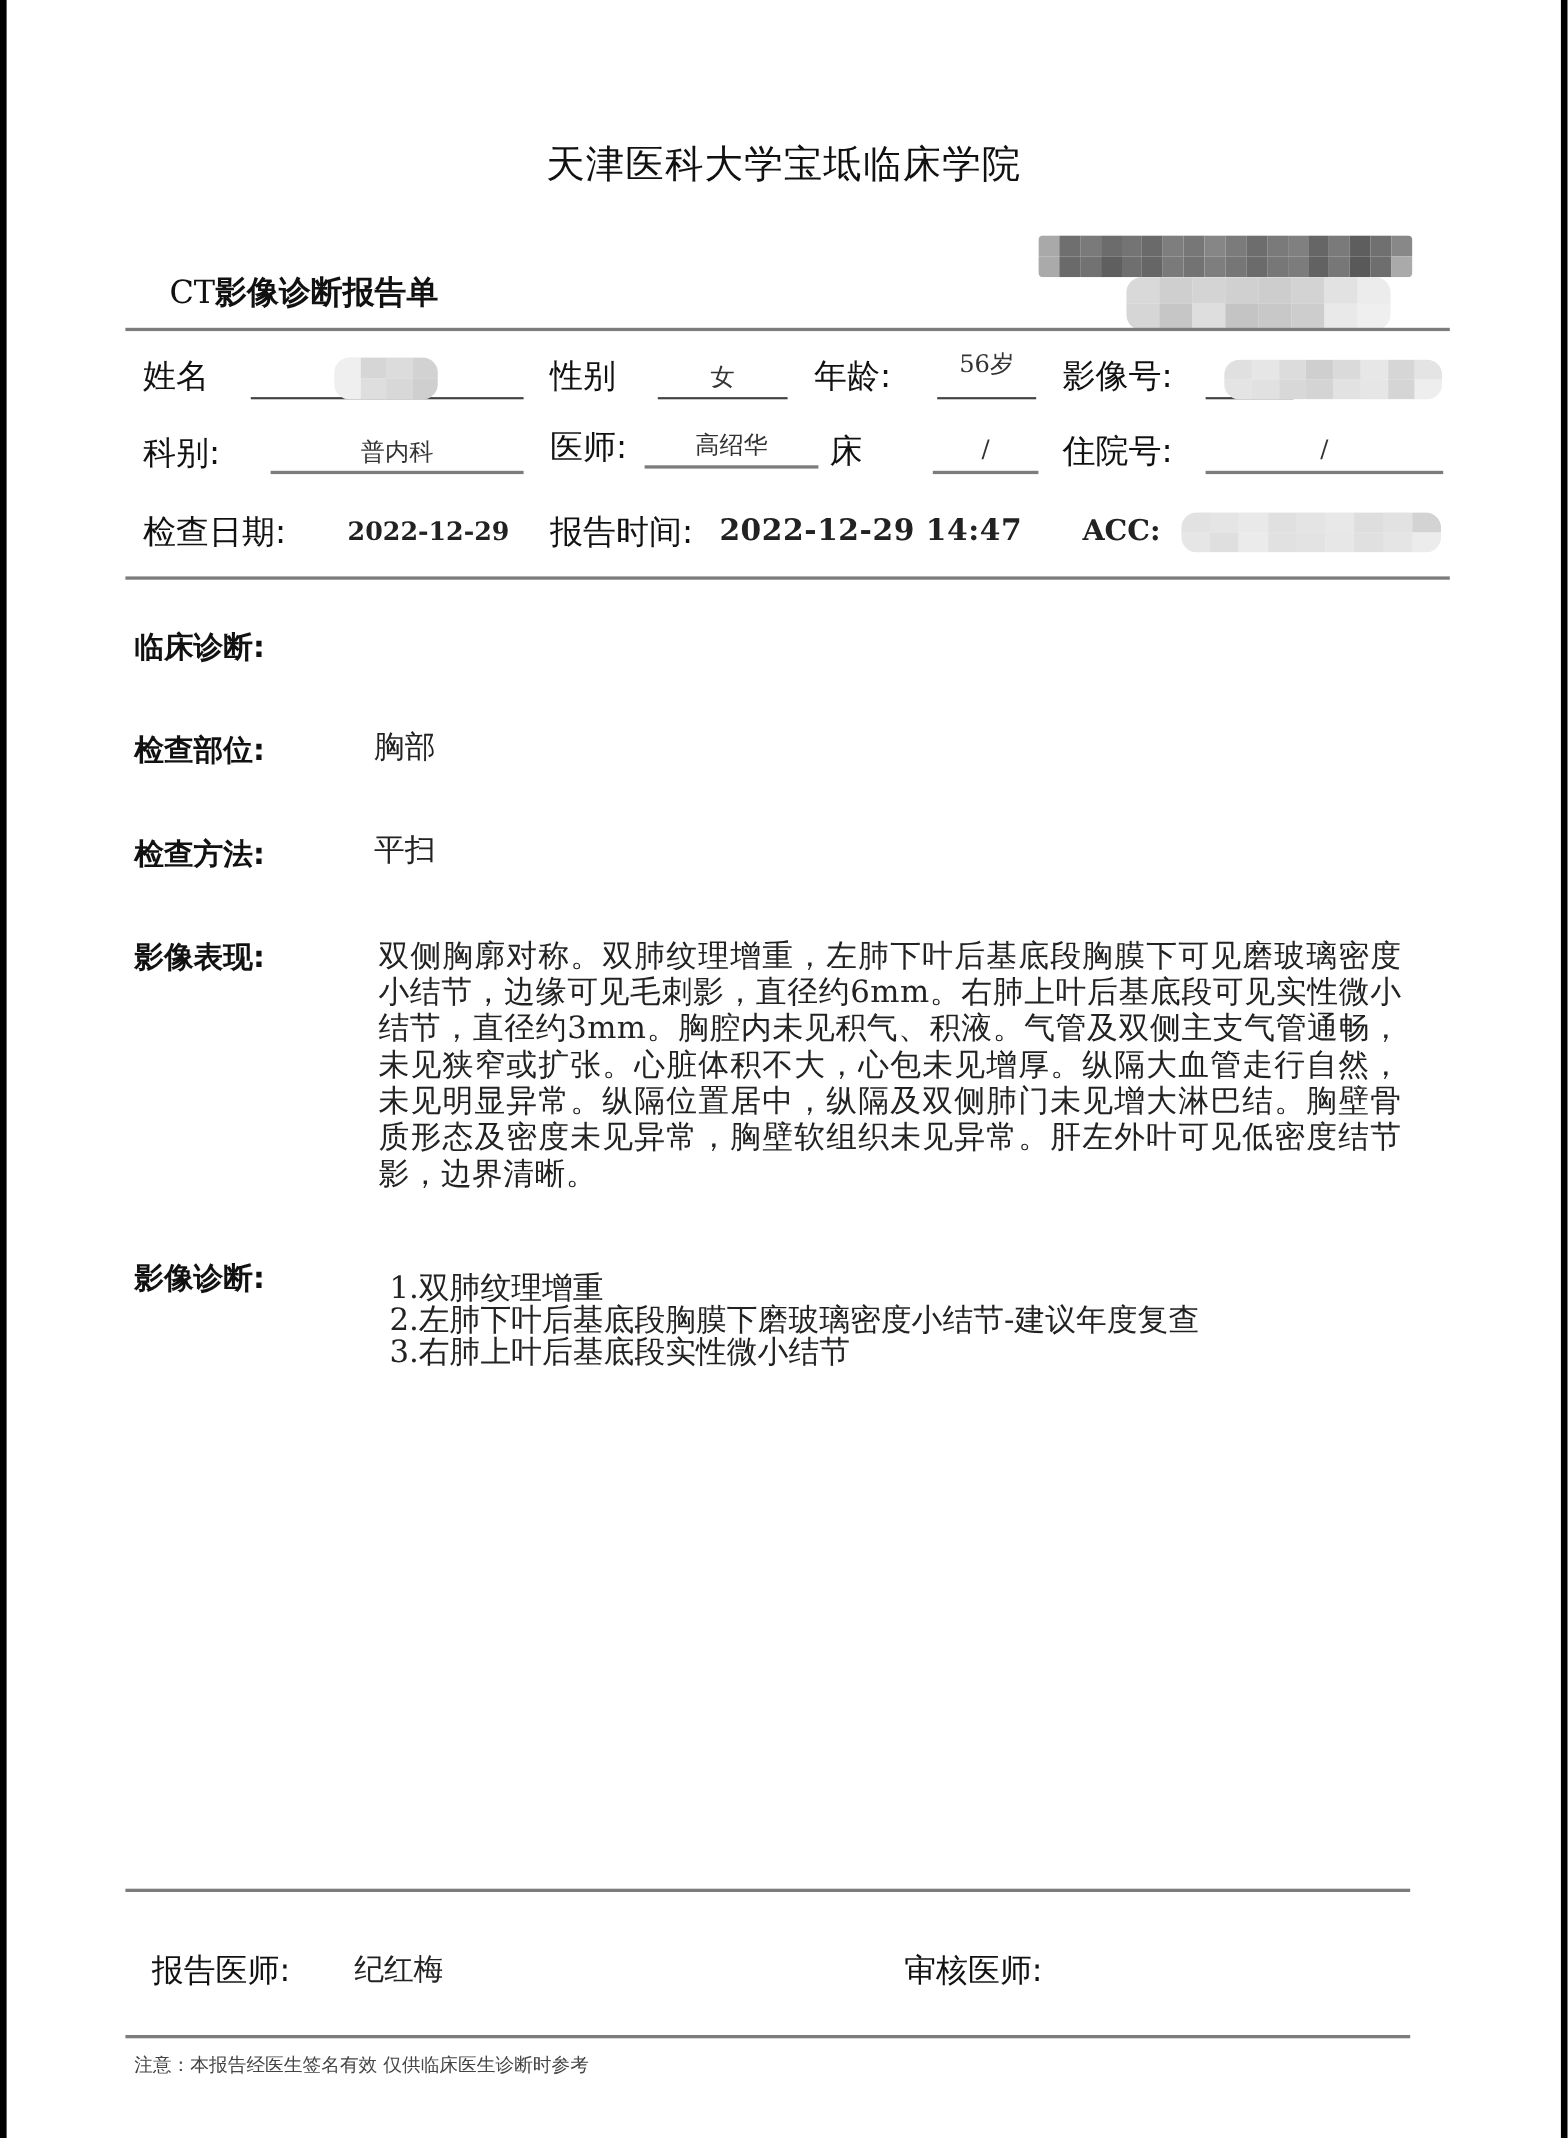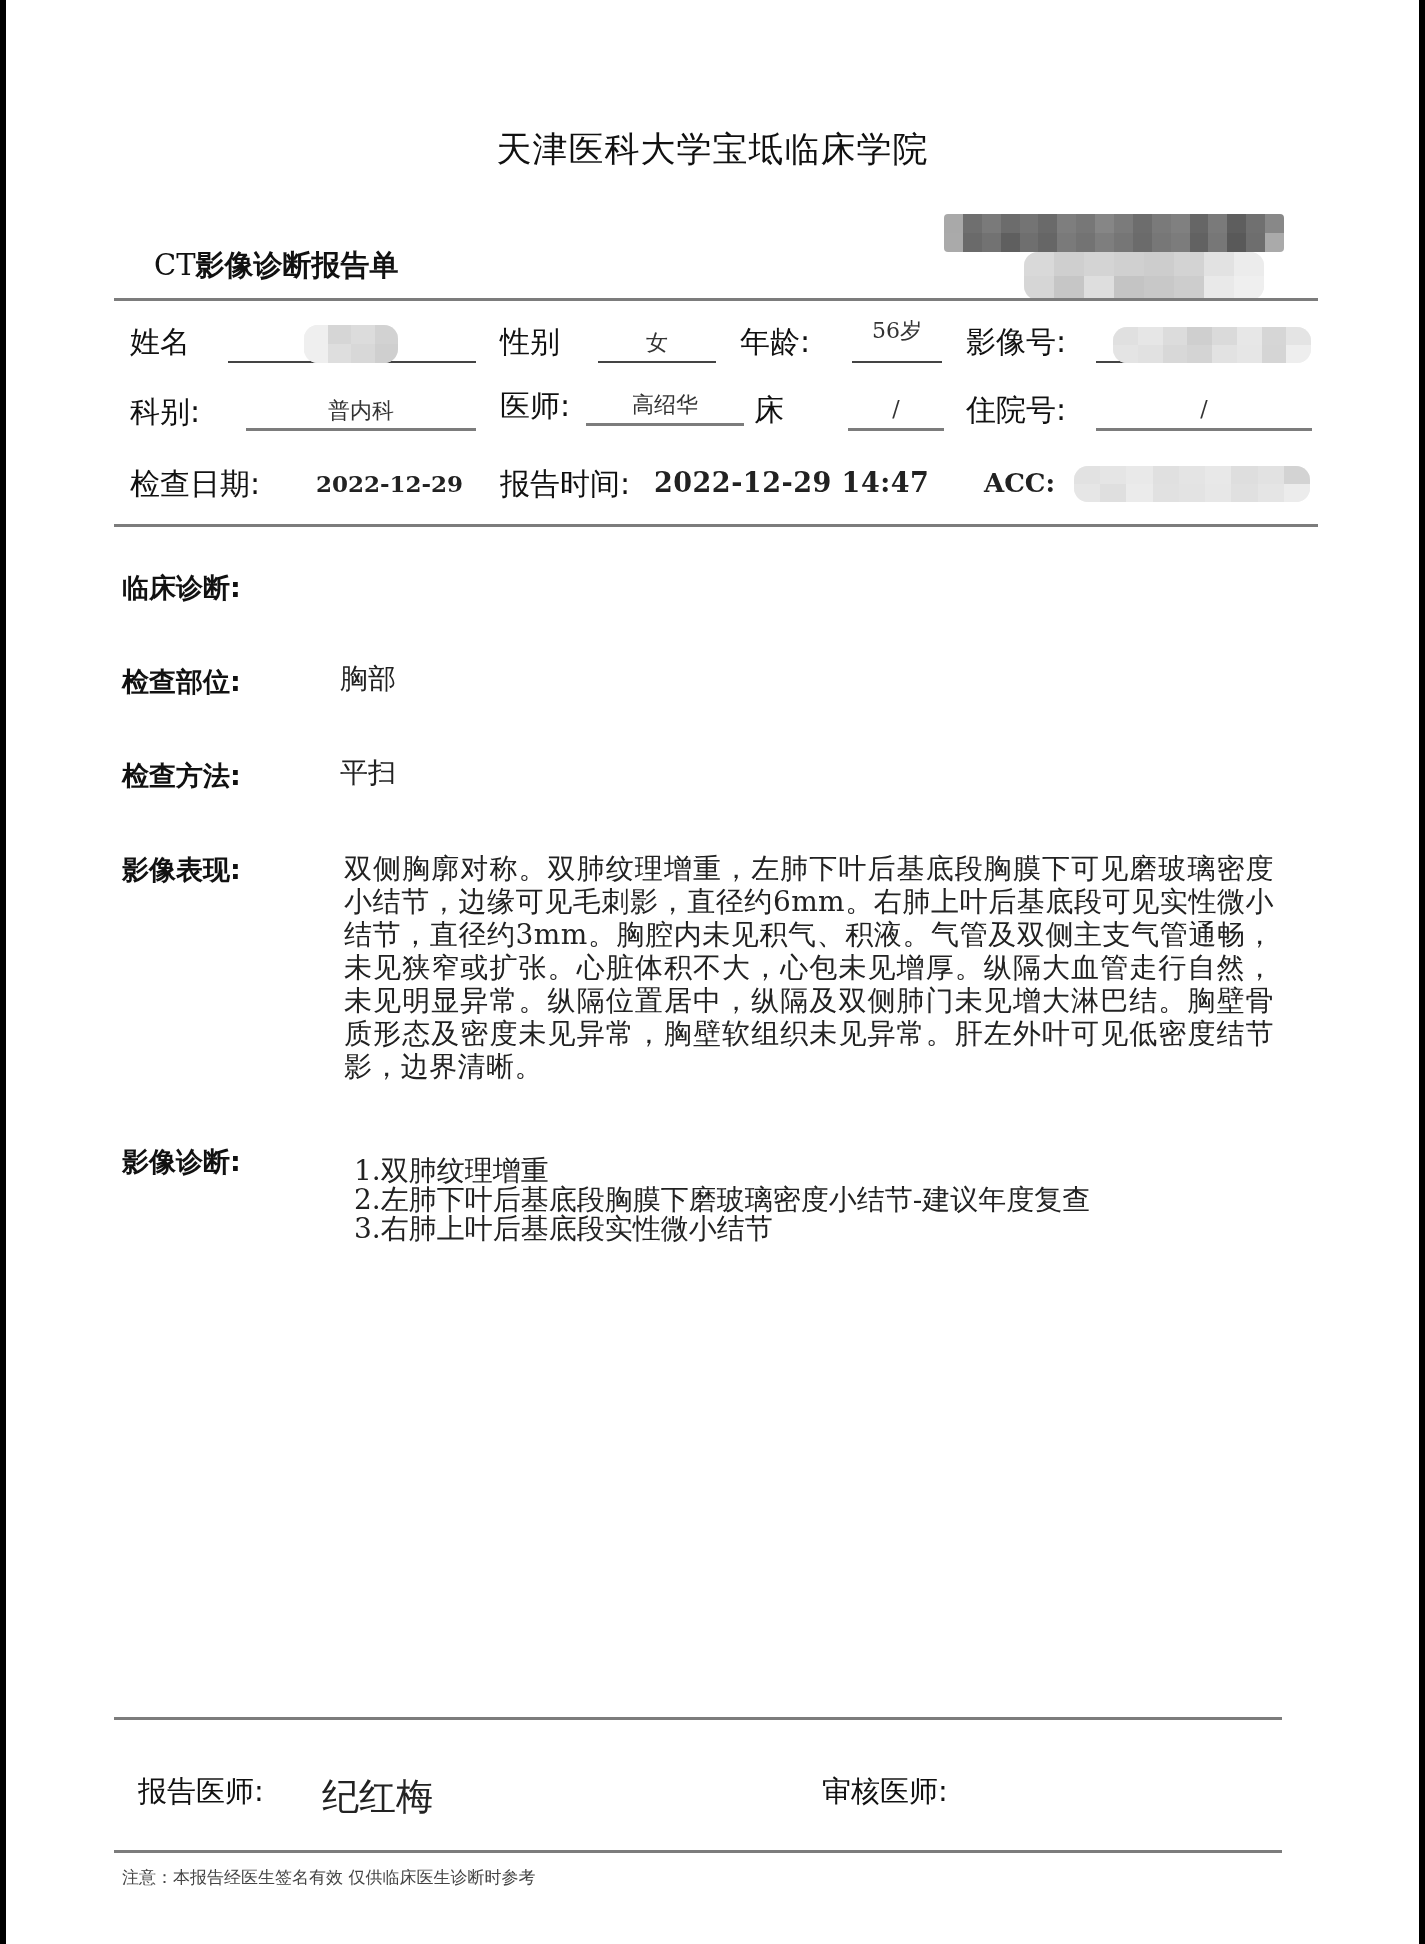--- a/index.html
+++ b/index.html
@@ -40,21 +40,21 @@
     font-family: "DejaVu Serif", serif; font-size: 28px; line-height: 29px; color: #222;
     margin: 12px; padding: 0; list-style: none;
   }
   .diag-list li { white-space: nowrap; }
   .blur {
     position: absolute; border-radius: 14px; overflow: hidden;
     display: grid;
   }
   .blur span { display: block; }
   .sig-lbl { font-size: 29px; color: #111; }
-  .sig-val { font-size: 37px; color: #222; font-family: Liberation Sans, sans-serif; }
+  .sig-val { font-size: 27px; color: #222; font-family: Liberation Sans, sans-serif; }
   .note { font-size: 17px; color: #444; }
 </style>
 </head>
 <body>
 
 <div class="paper">
 
   <div class="abs hosp" style="top:126px; left:-6px;">天津医科大学宝坻临床学院</div>
 
   <div class="abs title-ct" style="left:148px; top:246px;">

